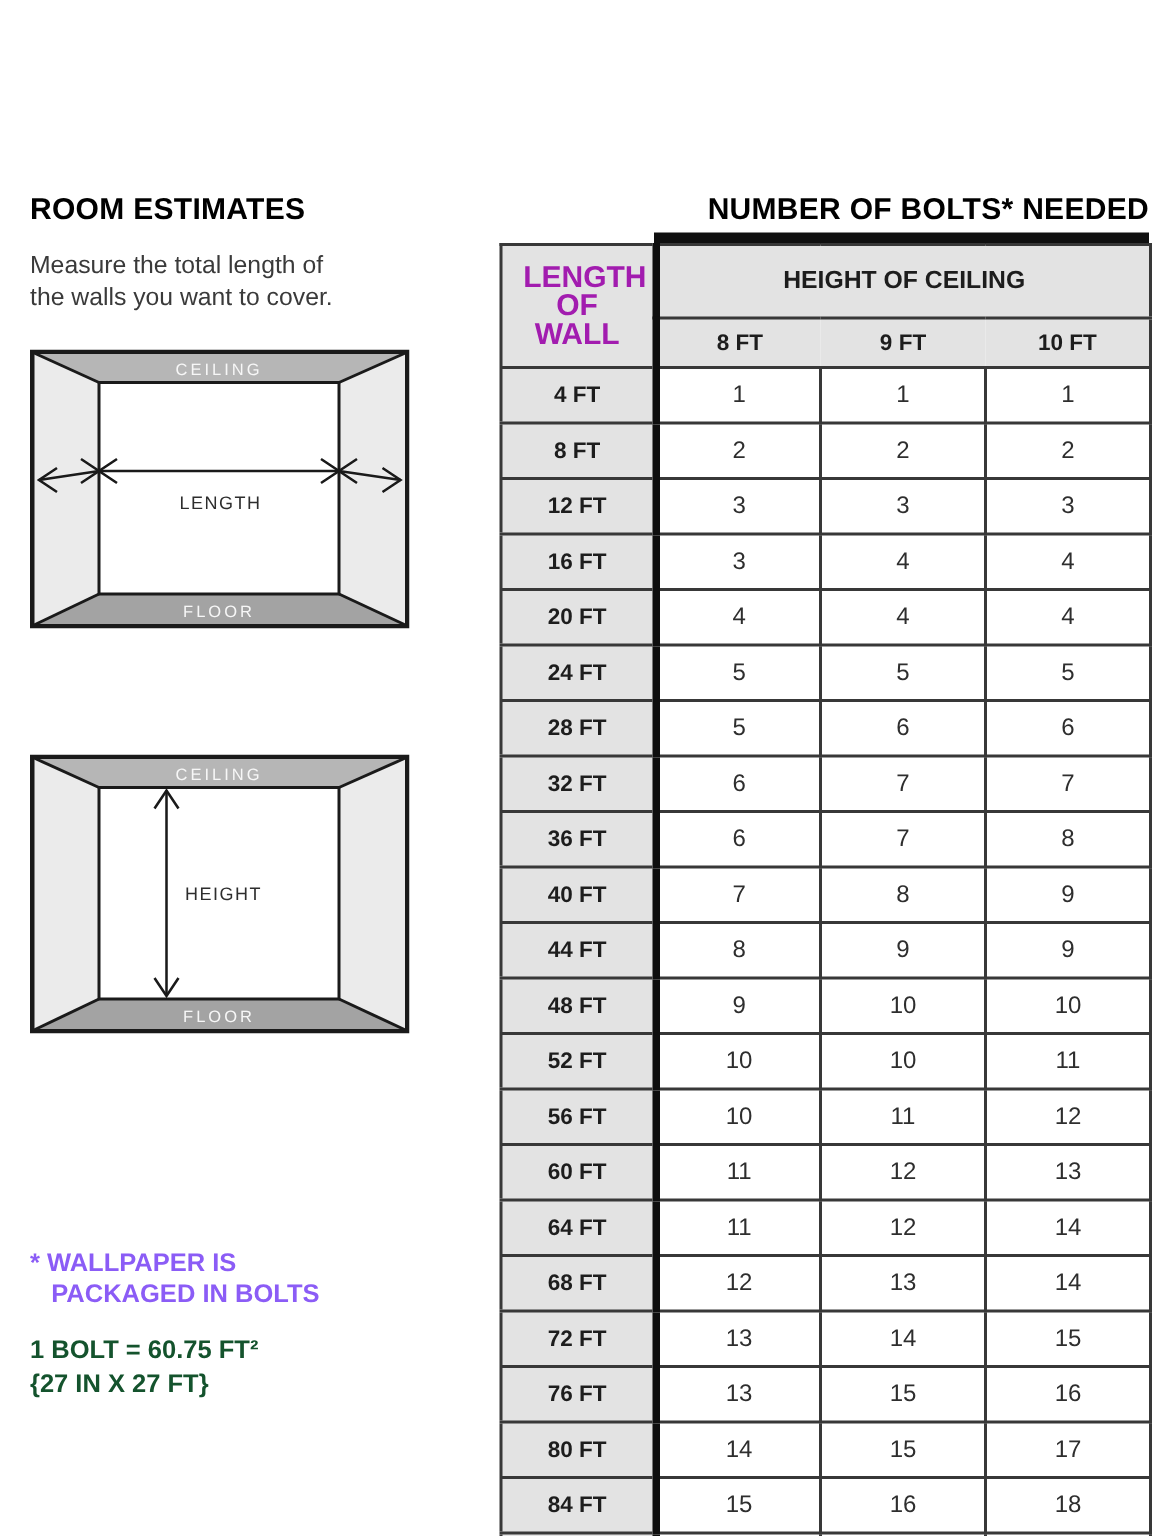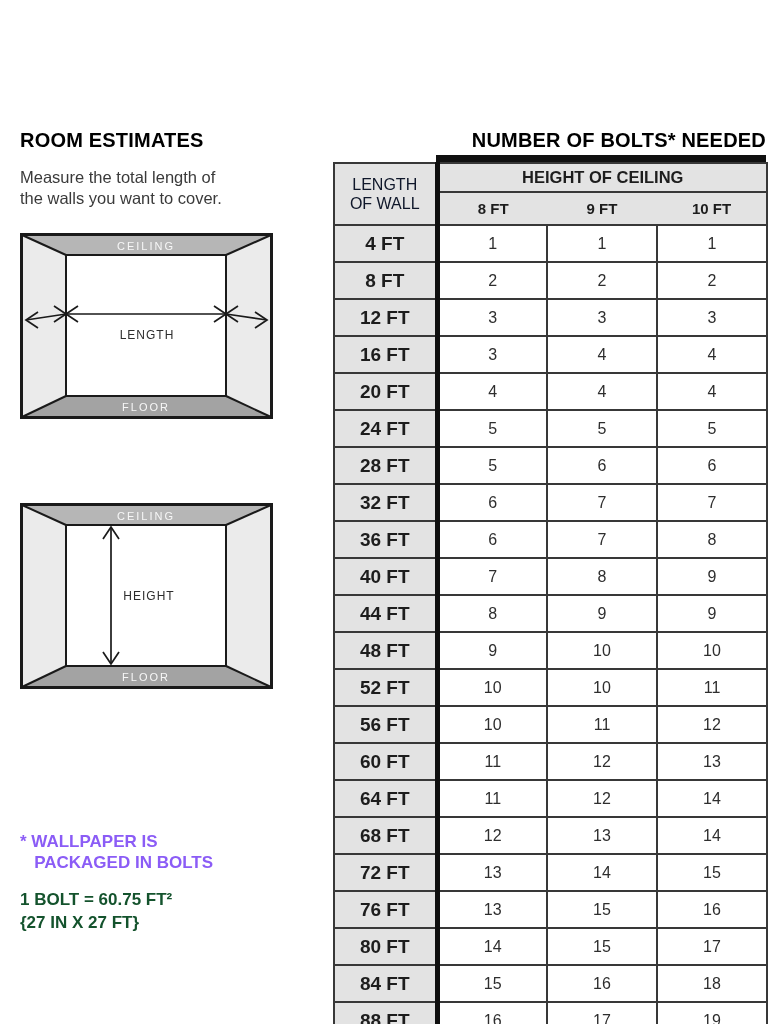--- a/index.html
+++ b/index.html
@@ -108,42 +108,42 @@
   table.bolts-table col.c1, table.bolts-table col.c2, table.bolts-table col.c3 { width: 110px; }
 
   table.bolts-table { border: 2px solid #383838; border-bottom-width: 3px; }
 
   th, td { text-align: center; vertical-align: middle; }
 
   .corner-cell {
     background: #e3e3e3;
     border-right: 5px solid #0f0f0f;
     border-bottom: 2px solid #383838;
-    font-size: 16px; font-weight: normal; color: #0f172a;
+    font-size: 20px; font-weight: bold; color: #a21caf;
     line-height: 19px;
   }
   .corner-cell span { display: inline-block; max-width: 72px; }
 
   .group-header-cell {
     background: #e3e3e3;
     border-bottom: 2px solid #383838;
     font-size: 16.5px; font-weight: bold; color: #1d1d1d;
-    height: 29px;
+    height: 49px;
   }
   .sub-header-cell {
     background: #e3e3e3;
     border-bottom: 2px solid #383838;
     font-size: 15px; font-weight: bold; color: #1d1d1d;
     height: 33px;
   }
   .label-cell {
     background: #e3e3e3;
     border-right: 5px solid #0f0f0f;
     border-bottom: 2px solid #383838;
-    font-size: 19px; font-weight: bold; color: #1d1d1d;
+    font-size: 15px; font-weight: bold; color: #1d1d1d;
     height: 37px;
   }
   .value-cell {
     background: #ffffff;
     border: 2px solid #383838;
     font-size: 16px; color: #2e2e2e;
   }
 </style>
 </head>
 <body>

